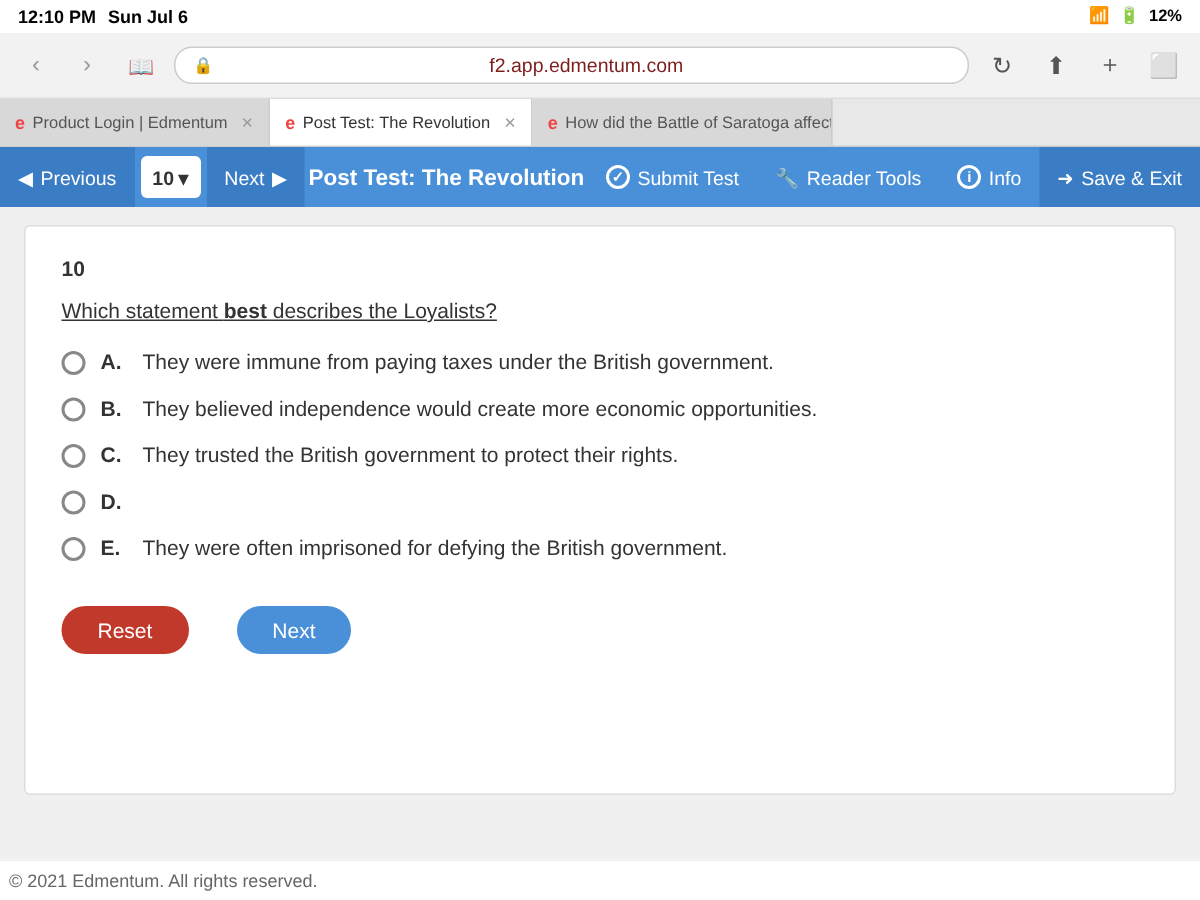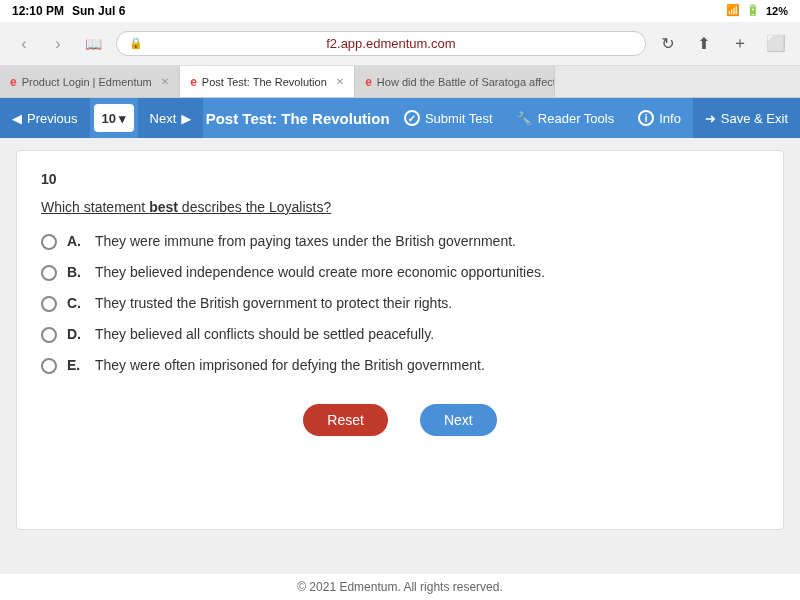--- a/index.html
+++ b/index.html
@@ -201,21 +201,20 @@
       min-width: 18px;
       color: #333;
       font-size: 14px;
     }
     .option-text {
       font-size: 14px;
       color: #333;
     }
     .action-buttons {
       display: flex;
-      justify-content: center;
       gap: 32px;
       margin-top: 1px;
     }
     .reset-btn {
       background: #c0392b;
       color: white;
       border: none;
       border-radius: 20px;
       padding: 8px 24px;
       font-size: 14px;
@@ -228,21 +227,21 @@
       border: none;
       border-radius: 20px;
       padding: 8px 24px;
       font-size: 14px;
       font-weight: 500;
       cursor: pointer;
     }
 
     
     .footer {
-      text-align: center;
+      text-align: left;
       font-size: 12px;
       color: #666;
       padding: 6px;
       background: white;
       border-top: 1px solid #eee;
       position: absolute;
       bottom: 0;
       left: 0;
       right: 0;
     }
@@ -358,21 +357,20 @@
       <span class="option-text">They believed independence would create more economic opportunities.</span>
     </li>
     <li class="option-item">
       <div class="radio-circle"></div>
       <span class="option-label">C.</span>
       <span class="option-text">They trusted the British government to protect their rights.</span>
     </li>
     <li class="option-item">
       <div class="radio-circle"></div>
       <span class="option-label">D.</span>
-      <span class="option-text">They believed all conflicts should be settled peacefully.</span>
     </li>
     <li class="option-item">
       <div class="radio-circle"></div>
       <span class="option-label">E.</span>
       <span class="option-text">They were often imprisoned for defying the British government.</span>
     </li>
   </ul>
 
   <div class="action-buttons">
     <button class="reset-btn">Reset</button>

